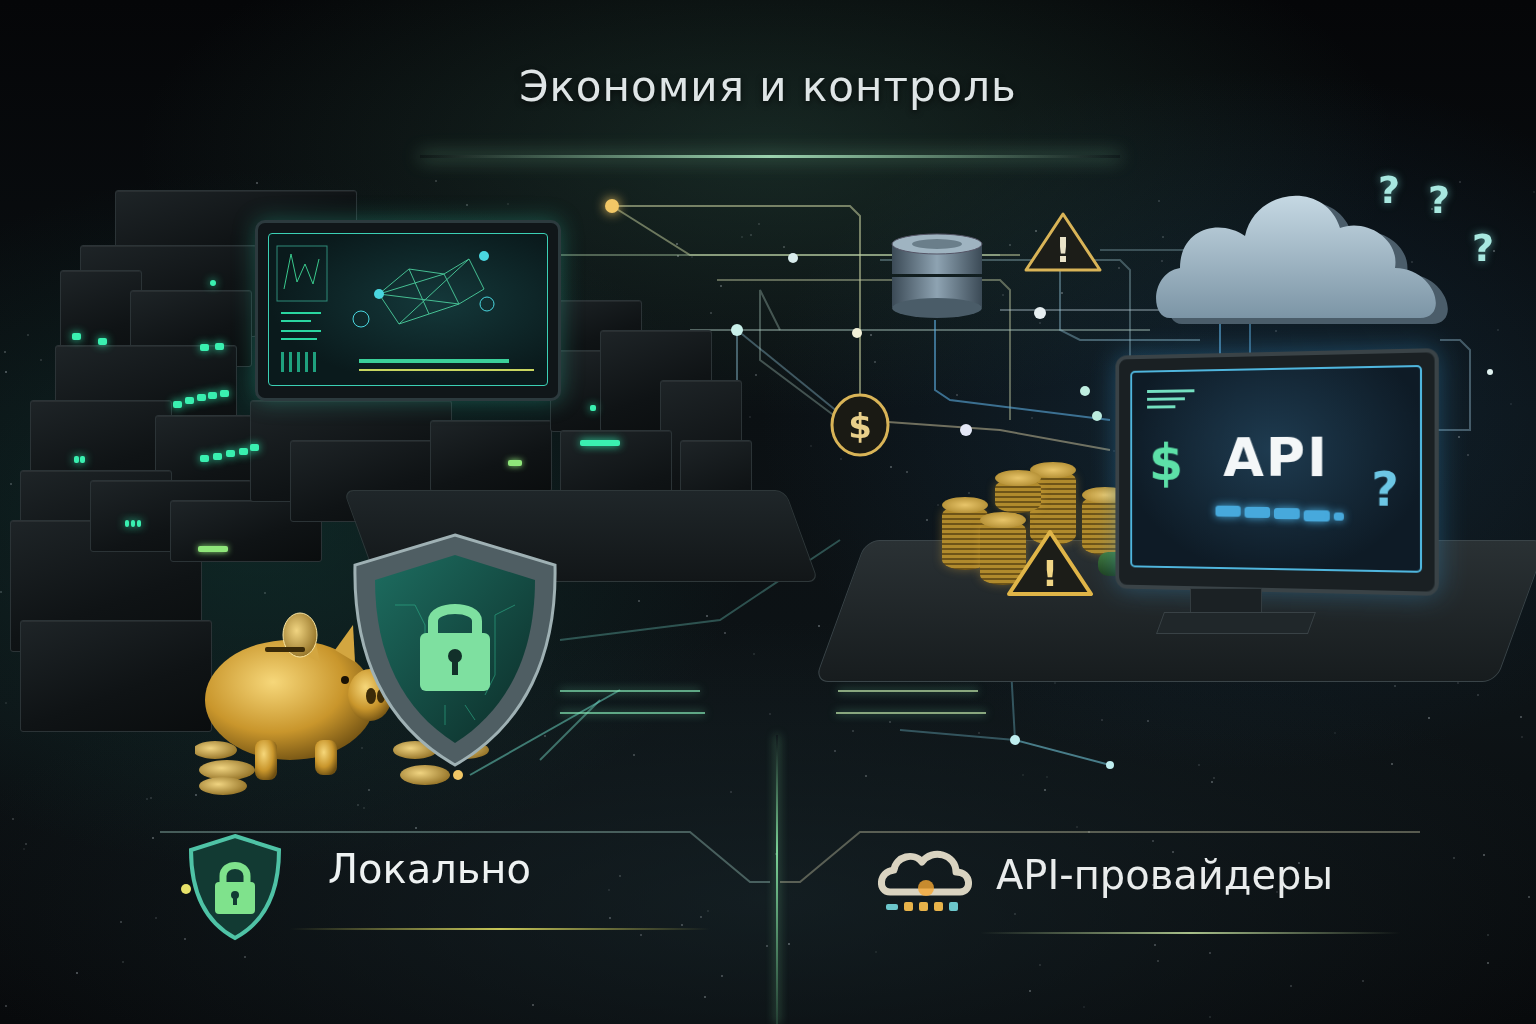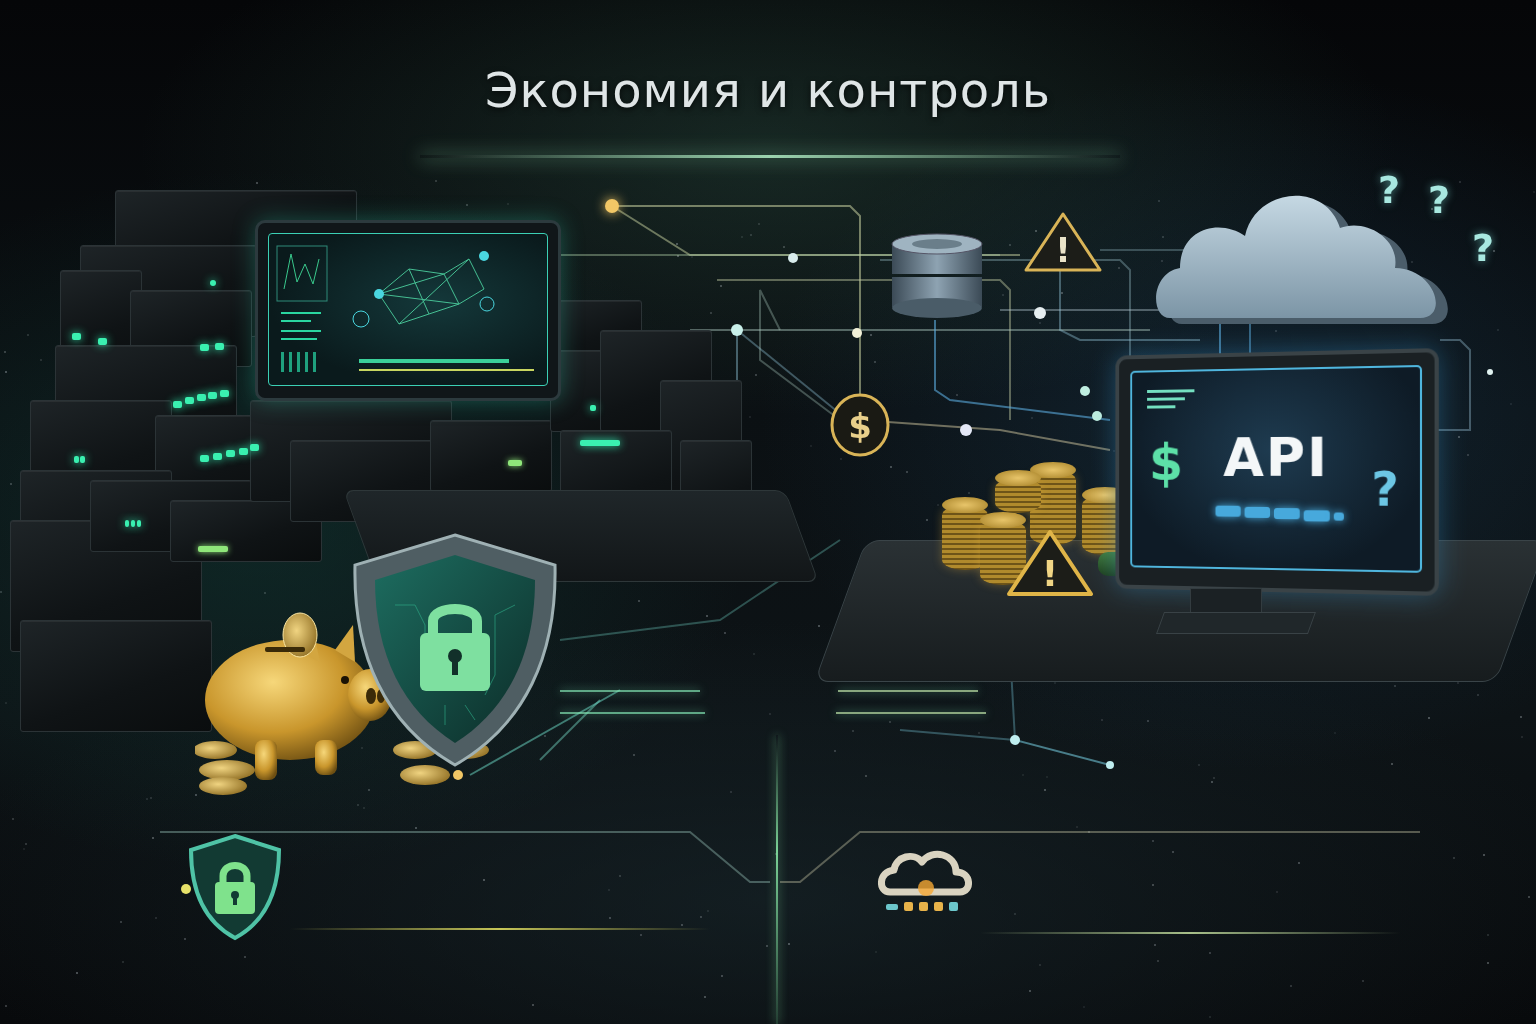--- a/index.html
+++ b/index.html
@@ -7,21 +7,21 @@
   #stage{position:relative;width:1536px;height:1024px;overflow:hidden;
     background:
       radial-gradient(ellipse 900px 380px at 768px 150px, rgba(60,110,90,0.30), rgba(0,0,0,0) 70%),
       radial-gradient(ellipse 700px 500px at 260px 520px, rgba(20,80,70,0.35), rgba(0,0,0,0) 70%),
       radial-gradient(ellipse 700px 500px at 1250px 420px, rgba(30,70,100,0.35), rgba(0,0,0,0) 70%),
       radial-gradient(ellipse 1200px 400px at 768px 900px, rgba(25,40,45,0.6), rgba(0,0,0,0) 70%),
       linear-gradient(#050608,#0b1013 40%,#0d1316 70%,#080a0c);
   }
   .abs{position:absolute;}
   
-  #title{left:0;top:62px;width:1536px;text-align:center;color:#dfe5e6;font-size:48px;font-weight:500;letter-spacing:1px;
+  #title{left:0;top:62px;width:1536px;text-align:center;color:#dfe5e6;font-size:42px;font-weight:500;letter-spacing:1px;
     text-shadow:0 2px 6px rgba(0,0,0,0.7);}
   #title-glow{left:420px;top:155px;width:700px;height:3px;background:linear-gradient(90deg,rgba(0,0,0,0),rgba(170,230,190,0.9),rgba(0,0,0,0));box-shadow:0 0 18px rgba(150,230,180,0.8);}
   
   #net{left:0;top:0;}
   
   .srv{position:absolute;background:linear-gradient(160deg,#1e2427,#0f1315 60%,#0a0d0e);border:1px solid #2b3336;border-radius:3px;box-shadow:inset 0 1px 0 rgba(255,255,255,0.06);}
   .led{position:absolute;width:9px;height:7px;background:#3af0b0;border-radius:2px;box-shadow:0 0 8px #30e0a8;}
   
   #mon-l{left:255px;top:220px;width:300px;height:175px;border-radius:10px;background:#101619;border:3px solid #2c3a3e;box-shadow:0 0 22px rgba(50,200,170,0.35);}
   #mon-l .scr{position:absolute;left:10px;top:10px;right:10px;bottom:12px;border-radius:4px;background:radial-gradient(ellipse at 60% 45%,#14383a,#0a1a1c 70%);border:1px solid #3bd0b5;}
@@ -594,23 +594,25 @@
   <div class="uline abs" style="left:290px;top:928px;width:420px;background:linear-gradient(90deg,rgba(0,0,0,0),#c7c658,rgba(0,0,0,0));"></div>
   <div class="uline abs" style="left:980px;top:932px;width:420px;background:linear-gradient(90deg,rgba(0,0,0,0),#a8c08a,rgba(0,0,0,0));"></div>
 
   <svg class="abs" style="left:185px;top:832px" width="100" height="110">
     <path d="M50 4 L94 18 C94 60 80 90 50 106 C20 90 6 60 6 18 Z" fill="#123a33" stroke="#4fc3a6" stroke-width="4"></path>
     <path d="M38 52 V44 C38 30 62 30 62 44 V52" fill="none" stroke="#7fe28c" stroke-width="7"></path>
     <rect x="30" y="50" width="40" height="32" rx="4" fill="#7fe28c"></rect>
     <circle cx="50" cy="63" r="4" fill="#123a33"></circle>
       <rect x="48" y="64" width="4" height="9" fill="#123a33"></rect>
   </svg>
+  <div id="label-left" class="abs">Локально</div>
 
   <svg class="abs" style="left:876px;top:848px" width="100" height="70">
     <path d="M14 44 C2 44 2 24 18 22 C20 8 38 4 46 14 C56 0 80 6 80 24 C96 24 96 44 84 44 Z" fill="none" stroke="#d9d3c0" stroke-width="7" stroke-linejoin="round"></path>
     <circle cx="50" cy="40" r="8" fill="#f5a833" opacity="0.8"></circle>
     <rect x="10" y="56" width="12" height="6" rx="2" fill="#6cc7cc"></rect>
     <rect x="28" y="54" width="9" height="9" rx="2" fill="#e8b34a"></rect>
     <rect x="43" y="54" width="9" height="9" rx="2" fill="#e8b34a"></rect>
     <rect x="58" y="54" width="9" height="9" rx="2" fill="#e8b34a"></rect>
     <rect x="73" y="54" width="9" height="9" rx="2" fill="#6cc7cc"></rect>
   </svg>
+  <div id="label-right" class="abs">API-провайдеры</div>
 </div>
 
 </body></html>

